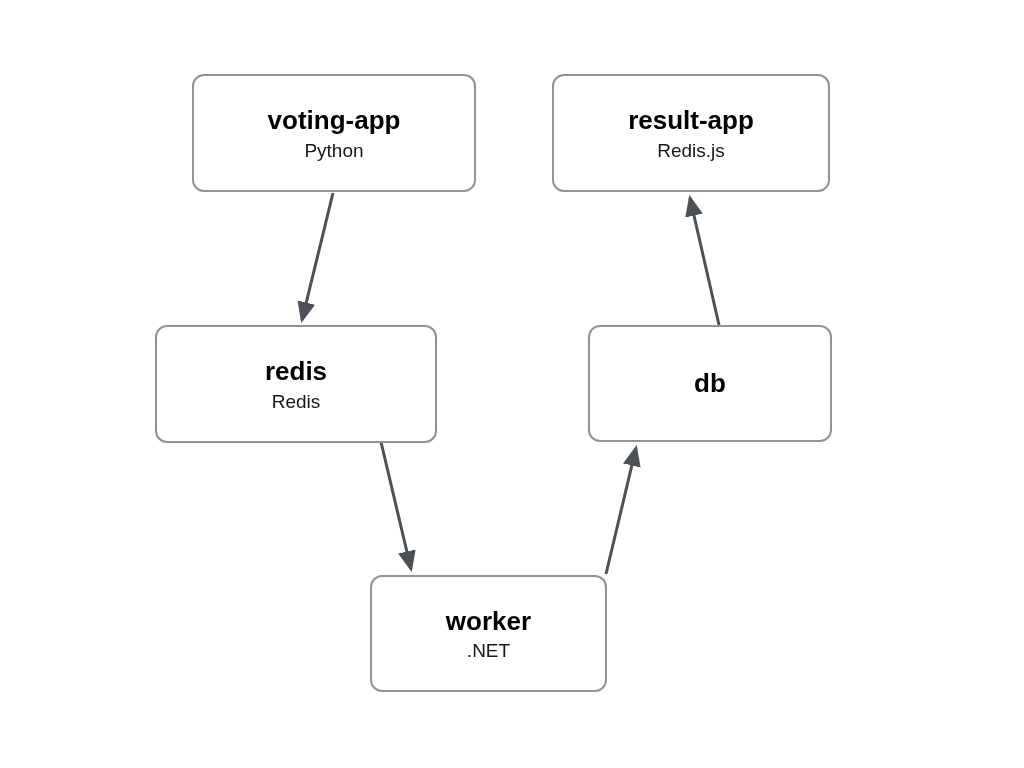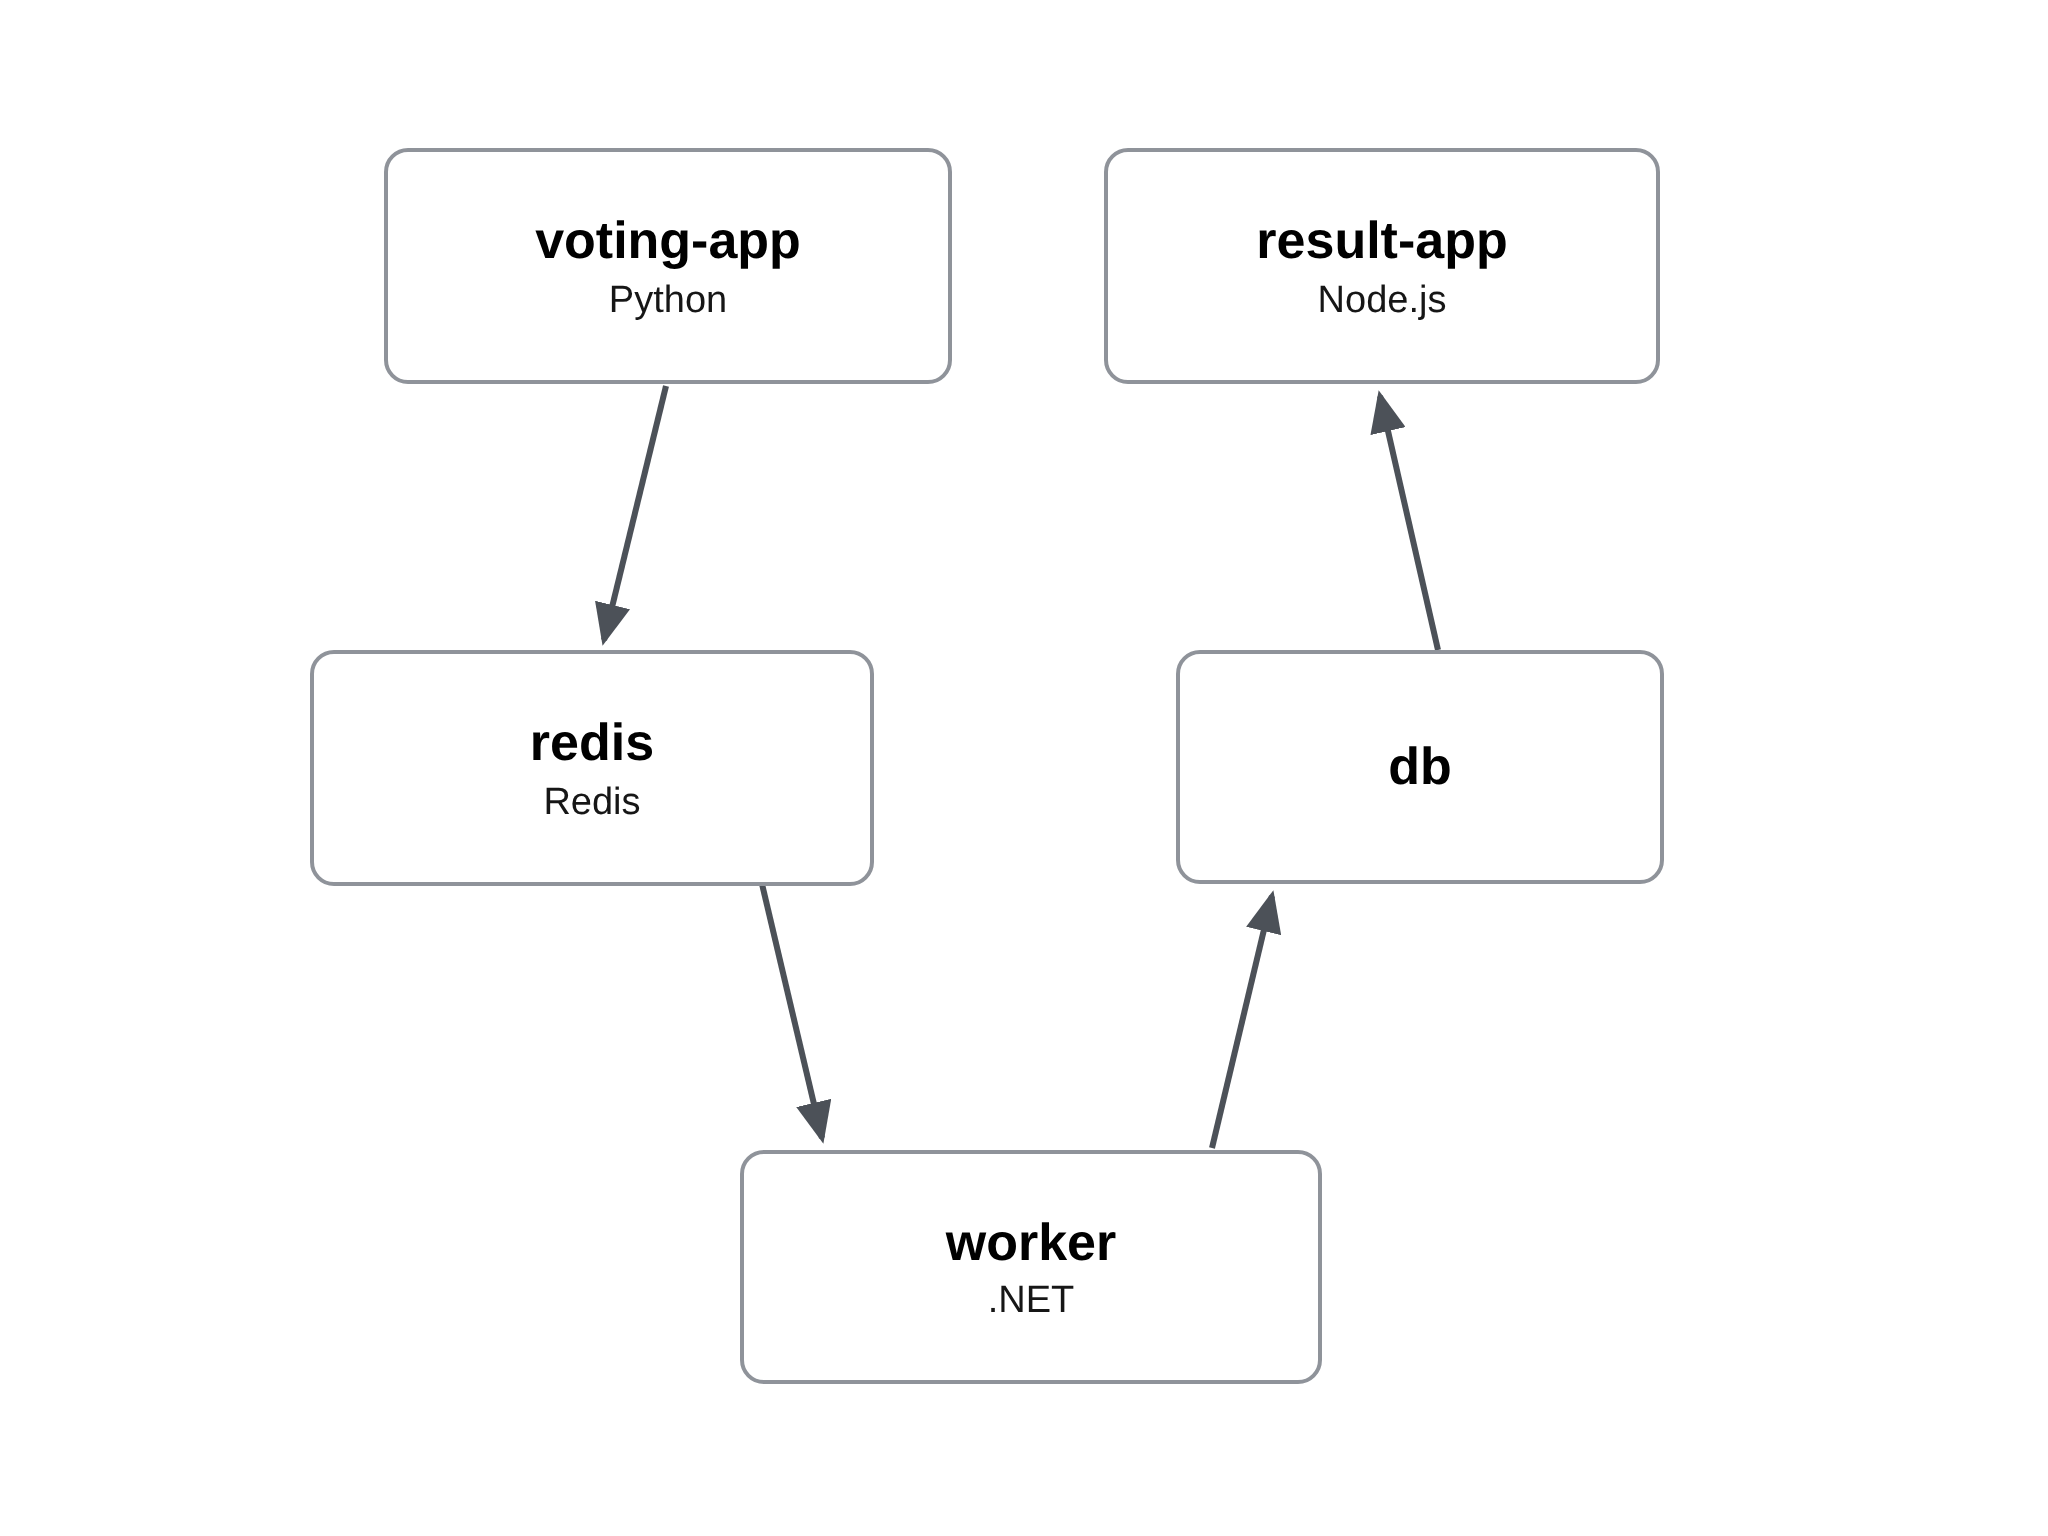--- a/index.html
+++ b/index.html
@@ -67,27 +67,27 @@
         <line x1="719" y1="325" x2="690" y2="198" stroke="#4c5158" stroke-width="3" marker-end="url(#arrowhead)"></line>
       </g>
   </svg>
   <div id="nodes-layer">
       <div class="node" style="left: 192px; top: 74px; width: 284px; height: 118px; border-color: rgb(143, 147, 154); background: rgb(255, 255, 255);">
         <div class="node-title">voting-app</div>
         <div class="node-subtitle">Python</div>
       </div>
       <div class="node" style="left: 552px; top: 74px; width: 278px; height: 118px; border-color: rgb(143, 147, 154); background: rgb(255, 255, 255);">
         <div class="node-title">result-app</div>
-        <div class="node-subtitle">Node.js</div>
+        <div class="node-subtitle">Redis.js</div>
       </div>
       <div class="node" style="left: 155px; top: 325px; width: 282px; height: 118px; border-color: rgb(143, 147, 154); background: rgb(255, 255, 255); align-items: center;">
         <div class="node-title">redis</div>
         <div class="node-subtitle">Redis</div>
       </div>
       <div class="node" style="left: 588px; top: 325px; width: 244px; height: 117px; border-color: rgb(143, 147, 154); background: rgb(255, 255, 255);">
         <div class="node-title">db</div>
       </div>
-      <div class="node" style="left: 370px; top: 575px; width: 291px; height: 117px; border-color: rgb(143, 147, 154); background: rgb(255, 255, 255);">
+      <div class="node" style="left: 370px; top: 575px; width: 237px; height: 117px; border-color: rgb(143, 147, 154); background: rgb(255, 255, 255);">
         <div class="node-title">worker</div>
         <div class="node-subtitle">.NET</div>
       </div>
     </div>
 </div>
 
 </body></html>

